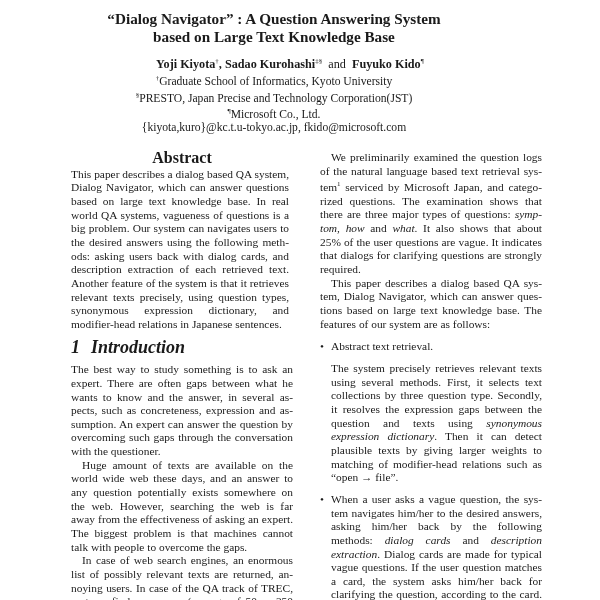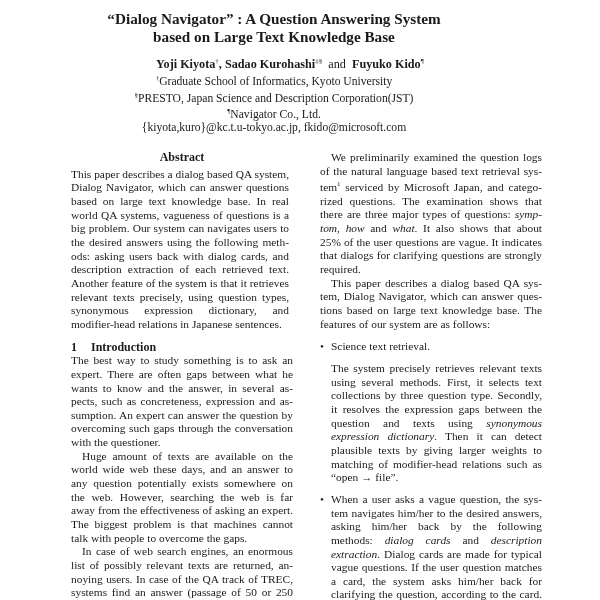--- a/index.html
+++ b/index.html
@@ -13,23 +13,23 @@
   .authors { font-weight: bold; font-size: 12.2px; margin-top: 8px; line-height: 15px; padding-left: 32px; }
   .authors .and { font-weight: normal; }
   .authors sup { font-size: 7px; font-weight: normal; }
   .affil { font-size: 11.6px; line-height: 13.6px; }
   .affil sup { font-size: 7px; }
 
   .col { position: absolute; top: 151px; width: 222px; font-size: 11.4px; line-height: 13.65px; text-align: justify; hyphens: manual; }
   .col-left { left: 71px; }
   .col-right { left: 320px; }
 
-  .abs-head { text-align: center; font-weight: bold; font-size: 12px; margin-bottom: 3px; }
+  .abs-head { text-align: center; font-weight: bold; font-size: 16px; margin-bottom: 3px; }
   .abs-body { margin: 0 4px 0 0; }
-  .sec-head { font-weight: bold; font-size: 12px; margin: 9px 0 0 0; }
+  .sec-head { font-weight: bold; font-size: 18px; margin: 9px 0 9px 0; font-style: italic; }
   .sec-head .num { display: inline-block; width: 20px; }
   p { margin: 0; }
   p.indent { text-indent: 11px; }
   .right-p { margin-bottom: 0; }
   ul.features { list-style: none; margin: 9px 0 0 0; padding: 0; }
   ul.features li { position: relative; padding-left: 11px; }
   ul.features li .bullet { position: absolute; left: 0; top: 0; }
   .feat-title { display: block; }
   .feat-body { display: block; margin-top: 8px; }
   i { font-style: italic; }
@@ -44,22 +44,22 @@
     <div>based on Large Text Knowledge Base</div>
   </div>
   <div class="authors">
     <span>Yoji Kiyota</span><sup>†</sup>,
     <span>Sadao Kurohashi</span><sup>‡§</sup>
     &nbsp;<span class="and">and</span>&nbsp;
     <span>Fuyuko Kido</span><sup>¶</sup>
   </div>
   <div class="affil">
     <div><sup>†</sup><span>Graduate School of Informatics, Kyoto University</span></div>
-    <div><sup>§</sup><span>PRESTO, Japan Science and Description Corporation(JST)</span></div>
-    <div><sup>¶</sup><span>Navigator Co., Ltd.</span></div>
+    <div><sup>§</sup><span>PRESTO, Japan Precise and Technology Corporation(JST)</span></div>
+    <div><sup>¶</sup><span>Microsoft Co., Ltd.</span></div>
     <div>{kiyota,kuro}@kc.t.u-tokyo.ac.jp, fkido@microsoft.com</div>
   </div>
 </div>
 
 <div class="col col-left">
   <div class="abs-head">Abstract</div>
   <p class="abs-body">This paper describes a dialog based QA system, Dialog Navigator, which can answer questions based on large text knowledge base. In real world QA systems, vagueness of questions is a big problem. Our system can navigates users to the desired answers using the following meth­ods: asking users back with dialog cards, and description extraction of each retrieved text. Another feature of the system is that it re­trieves relevant texts precisely, using question types, synonymous expression dictionary, and modifier-head relations in Japanese sentences.</p>
   <div class="sec-head">
     <span class="num">1</span><span>Introduction</span>
   </div>
@@ -67,21 +67,21 @@
   <p class="indent">Huge amount of texts are available on the world wide web these days, and an answer to any question potentially exists somewhere on the web. However, searching the web is far away from the effectiveness of asking an expert. The biggest problem is that machines cannot talk with people to overcome the gaps.</p>
   <p class="indent">In case of web search engines, an enormous list of possibly relevant texts are returned, an­noying users. In case of the QA track of TREC, systems find an answer (passage of 50 or 250 bytes) among texts and return it to the ques­tioner. This seems an attractive ability, but it is assumed that questions are well specific. That</p>
 </div>
 
 <div class="col col-right">
   <p class="indent right-p"><span>We preliminarily examined the question logs of the natural language based text retrieval sys­tem</span><sup class="fn">1</sup><span> serviced by Microsoft Japan, and catego­rized questions. The examination shows that there are three major types of questions: </span><i>symp­tom</i><span>, </span><i>how</i><span> and </span><i>what</i><span>. It also shows that about 25% of the user questions are vague. It indi­cates that dialogs for clarifying questions are strongly required.</span></p>
   <p class="indent right-p">This paper describes a dialog based QA sys­tem, Dialog Navigator, which can answer ques­tions based on large text knowledge base. The features of our system are as follows:</p>
   <ul class="features">
     <li>
       <span class="bullet">•</span>
-      <span class="feat-title">Science text retrieval.</span>
+      <span class="feat-title">Abstract text retrieval.</span>
       <span class="feat-body"><span>The system precisely retrieves relevant texts using several methods. First, it selects text collections by three question type. Secondly, it resolves the expression gaps between the question and texts using </span><i>synonymous expression dictionary</i><span>. Then it can detect plausible texts by giving larger weights to matching of modifier-head rela­tions such as “open → file”.</span></span>
     </li>
     <li>
       <span class="bullet">•</span>
       <span class="feat-body"><span>When a user asks a vague question, the sys­tem navigates him/her to the desired an­swers, asking him/her back by the follow­ing methods: </span><i>dialog cards</i><span> and </span><i>description extraction</i><span>. Dialog cards are made for typ­ical vague questions. If the user question matches a card, the system asks him/her back for clarifying the question, accord­ing to the card. Description extraction is done after text retrieval. The system ex­tracts the neighborhood of the part which matches the user question, because it is</span></span>
     </li>
   </ul>
 </div>
 
 </body></html>

